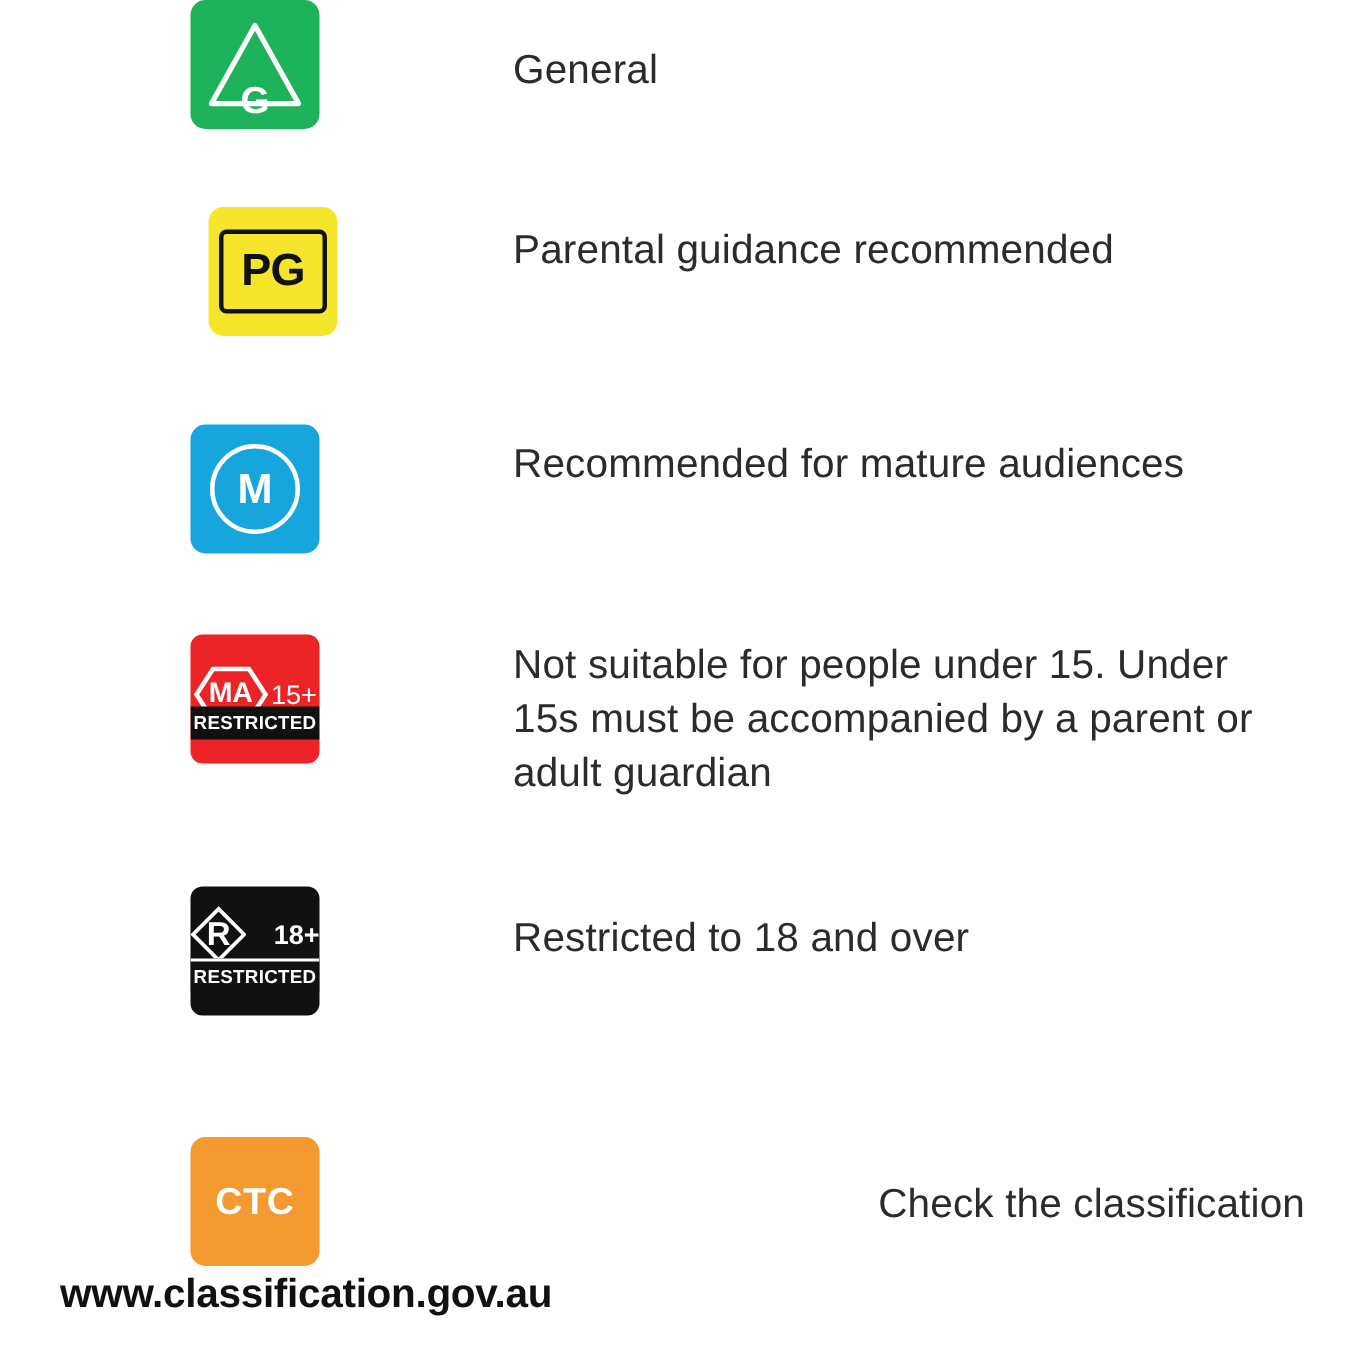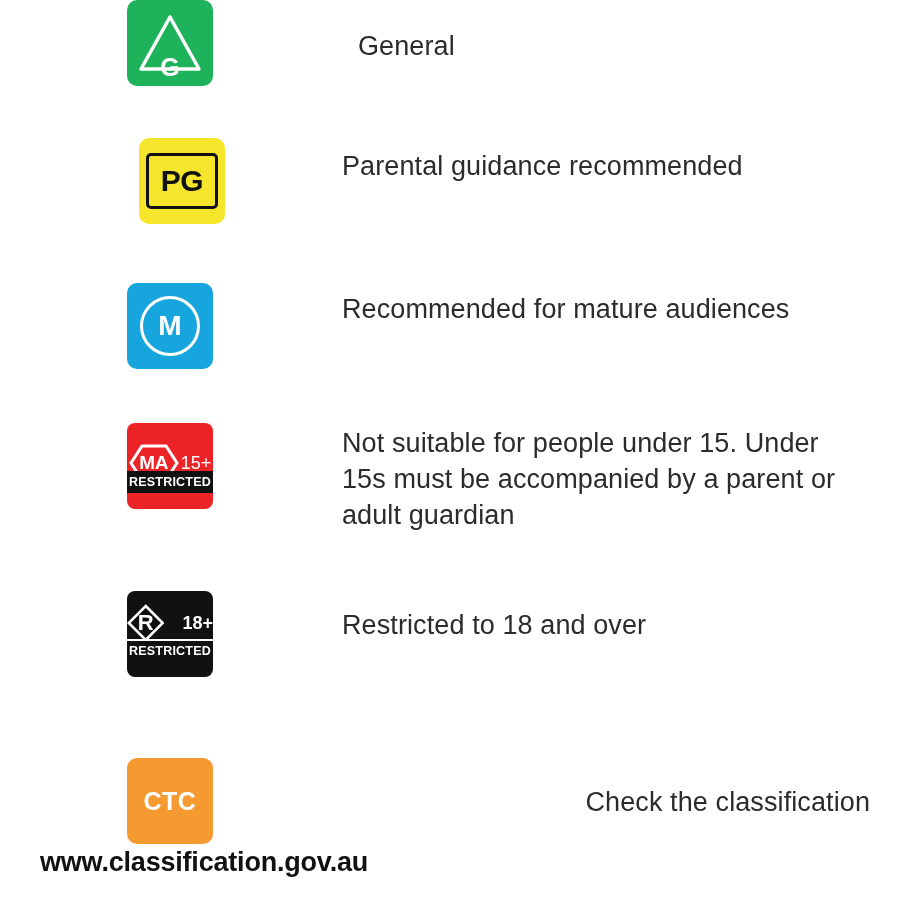--- a/index.html
+++ b/index.html
@@ -261,21 +261,21 @@
 
     <div class="row" style="height:130px; padding-top:0px;">
       <div class="badge-cell">
         <div class="badge badge-g">
           <svg class="tri" viewBox="0 0 64 58">
             <polygon points="32,3 61,55 3,55" fill="none" stroke="#ffffff" stroke-width="3.5" stroke-linejoin="round"></polygon>
           </svg>
           <div class="glyph">G</div>
         </div>
       </div>
-      <div class="text-cell" style="padding-top:28px;margin-left:16px;">General</div>
+      <div class="text-cell" style="padding-top:28px;">General</div>
     </div>
 
     <div class="row" style="height:145px;">
       <div class="badge-cell">
         <div class="badge badge-pg" style="margin-top:8px;margin-left:24px;">
           <div class="inner">PG</div>
         </div>
       </div>
       <div class="text-cell" style="padding-top:18px;">Parental guidance recommended</div>
     </div>

